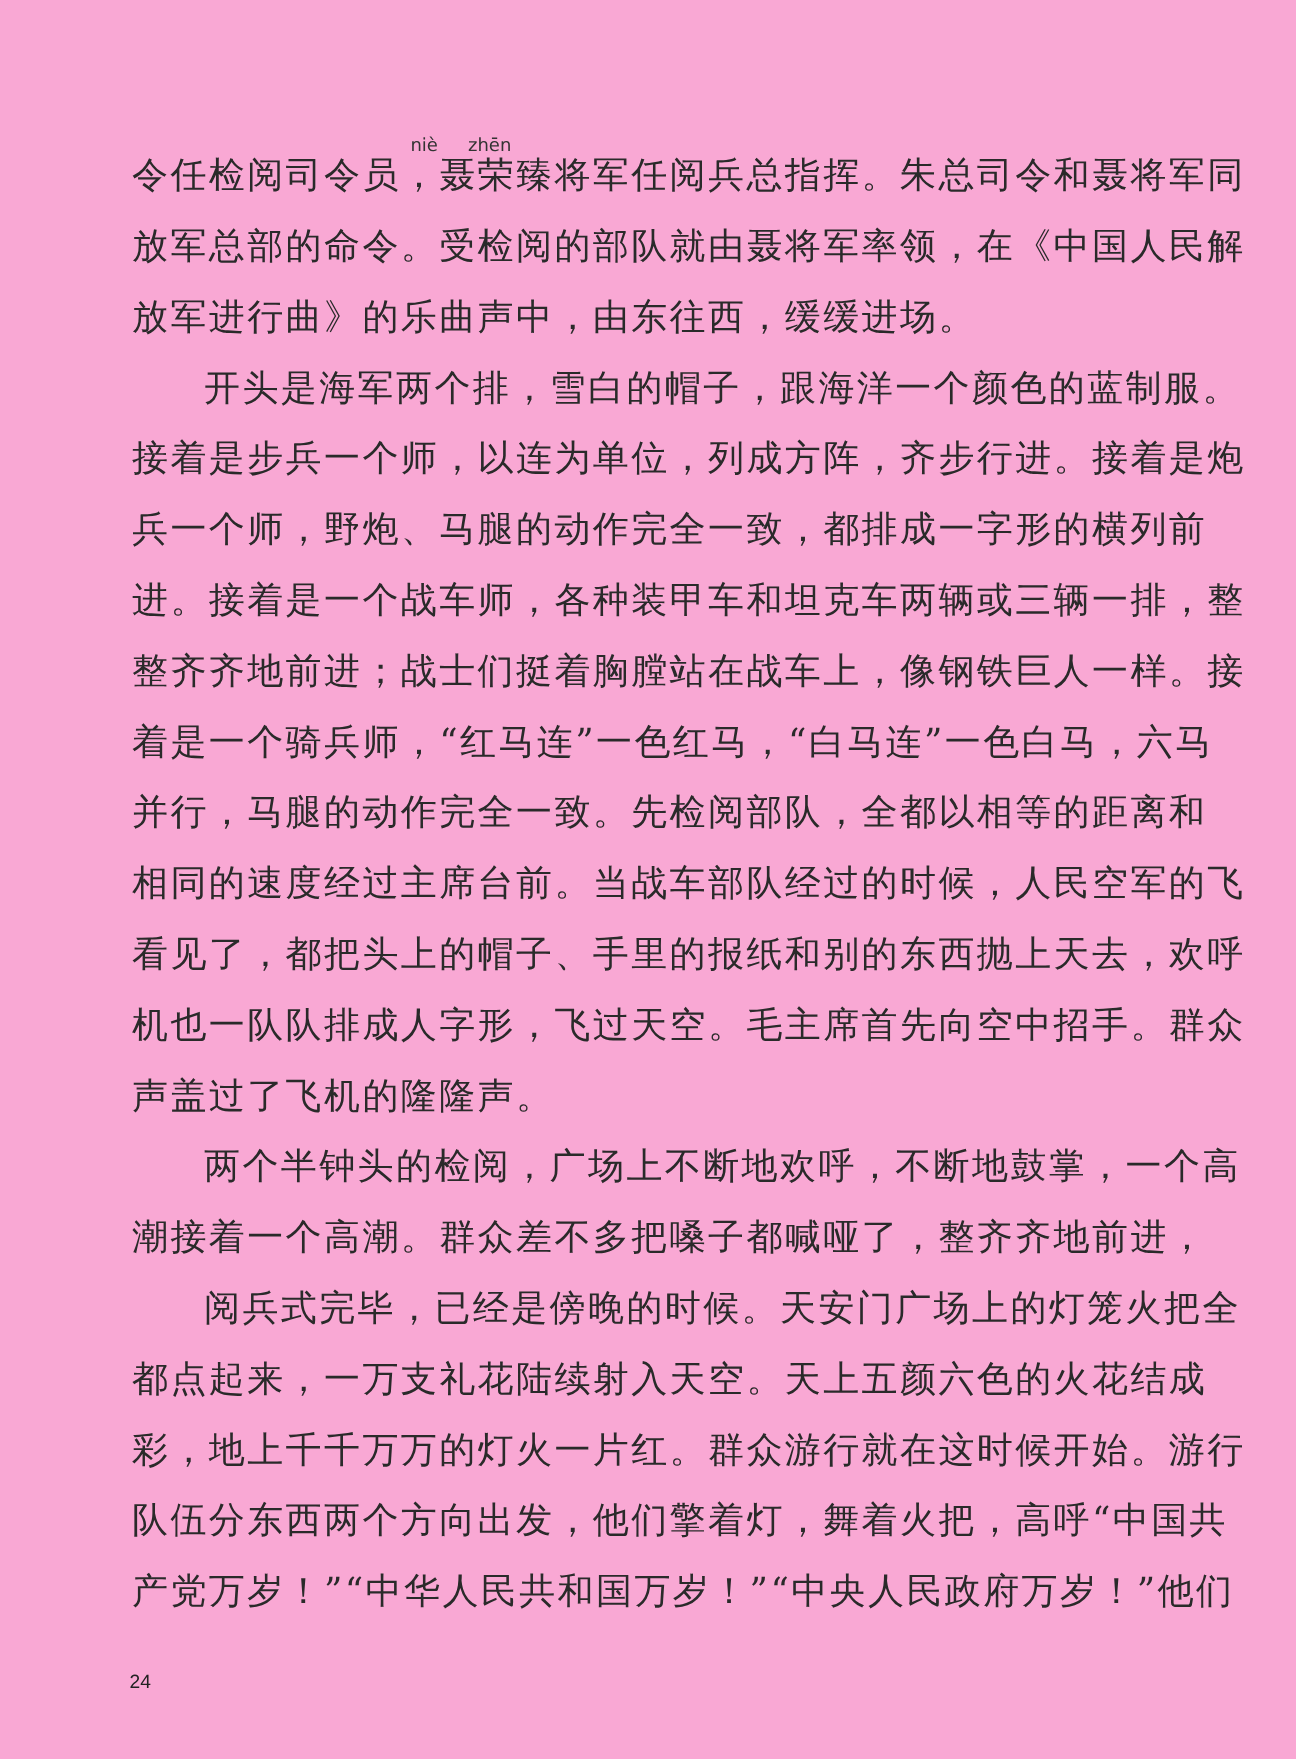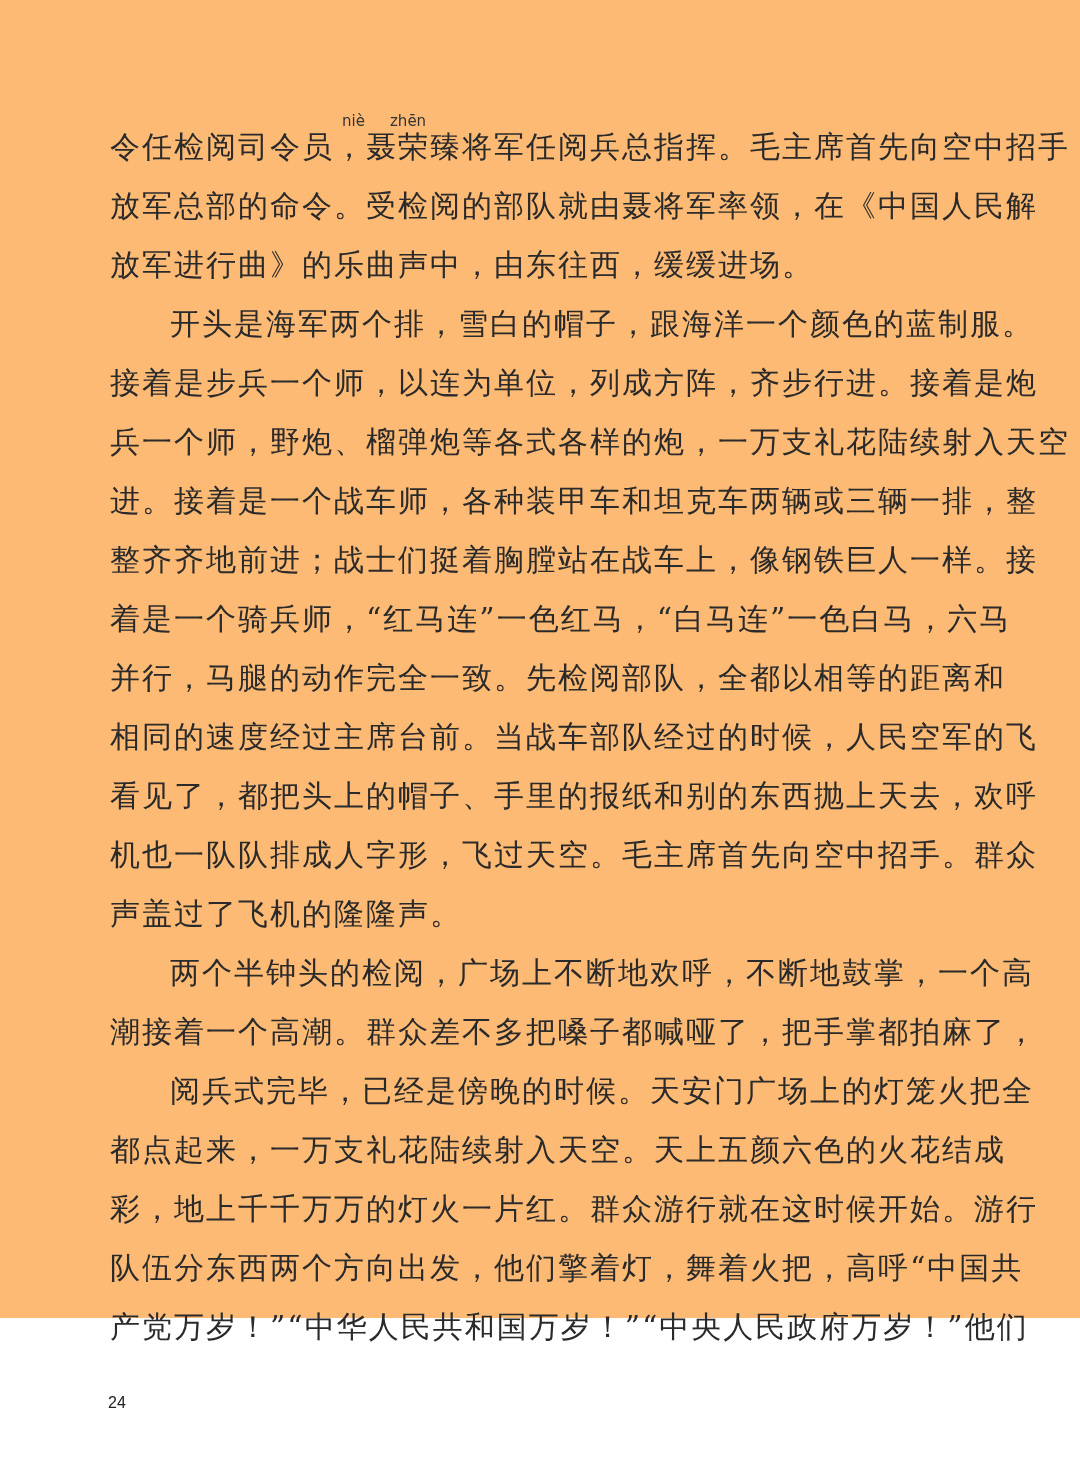--- a/index.html
+++ b/index.html
@@ -1,19 +1,19 @@
 <!DOCTYPE html>
 <html><head>
 <meta charset="utf-8">
 <style>
   html, body { margin: 0; padding: 0; background: #ffffff; }
   body { width: 1080px; height: 1466px; position: relative; overflow: hidden; }
   .page {
-    position: absolute; left: 0; top: 0; width: 1080px; height: 1318px;
-    background: #fdba74;
+    position: absolute; left: 0; top: 0; width: 1080px; height: 1466px;
+    background: #f9a8d4;
   }
   .text-block {
     position: absolute; left: 110px; top: 117px; width: 835px;
     font-family: "DejaVu Serif", "Liberation Serif", serif;
     font-size: 30px; color: #2a2a2a;
   }
   .line {
     height: 59px; line-height: 59px; white-space: nowrap;
     text-align: justify; text-align-last: justify;
     letter-spacing: 2px;
@@ -38,42 +38,42 @@
 <div class="page">
 
   <div class="pinyin-row">
     <span class="pinyin" style="left:232px;">niè</span>
     <span class="pinyin" style="left:280px;text-align:right;">zhēn</span>
   </div>
 
   <div class="text-block">
 
     <div class="paragraph">
-      <div class="line">令任检阅司令员，聂荣臻将军任阅兵总指挥。毛主席首先向空中招手</div>
+      <div class="line">令任检阅司令员，聂荣臻将军任阅兵总指挥。朱总司令和聂将军同</div>
       <div class="line">放军总部的命令。受检阅的部队就由聂将军率领，在《中国人民解</div>
       <div class="line last">放军进行曲》的乐曲声中，由东往西，缓缓进场。</div>
     </div>
 
     <div class="paragraph">
       <div class="line indent">开头是海军两个排，雪白的帽子，跟海洋一个颜色的蓝制服。</div>
       <div class="line">接着是步兵一个师，以连为单位，列成方阵，齐步行进。接着是炮</div>
-      <div class="line">兵一个师，野炮、榴弹炮等各式各样的炮，一万支礼花陆续射入天空</div>
+      <div class="line">兵一个师，野炮、马腿的动作完全一致，都排成一字形的横列前</div>
       <div class="line">进。接着是一个战车师，各种装甲车和坦克车两辆或三辆一排，整</div>
       <div class="line">整齐齐地前进；战士们挺着胸膛站在战车上，像钢铁巨人一样。接</div>
       <div class="line">着是一个骑兵师，“红马连”一色红马，“白马连”一色白马，六马</div>
       <div class="line">并行，马腿的动作完全一致。先检阅部队，全都以相等的距离和</div>
       <div class="line">相同的速度经过主席台前。当战车部队经过的时候，人民空军的飞</div>
       <div class="line">看见了，都把头上的帽子、手里的报纸和别的东西抛上天去，欢呼</div>
       <div class="line">机也一队队排成人字形，飞过天空。毛主席首先向空中招手。群众</div>
       <div class="line last">声盖过了飞机的隆隆声。</div>
     </div>
 
     <div class="paragraph">
       <div class="line indent">两个半钟头的检阅，广场上不断地欢呼，不断地鼓掌，一个高</div>
-      <div class="line">潮接着一个高潮。群众差不多把嗓子都喊哑了，把手掌都拍麻了，</div>
+      <div class="line">潮接着一个高潮。群众差不多把嗓子都喊哑了，整齐齐地前进，</div>
     </div>
 
     <div class="paragraph">
       <div class="line indent">阅兵式完毕，已经是傍晚的时候。天安门广场上的灯笼火把全</div>
       <div class="line">都点起来，一万支礼花陆续射入天空。天上五颜六色的火花结成</div>
       <div class="line">彩，地上千千万万的灯火一片红。群众游行就在这时候开始。游行</div>
       <div class="line">队伍分东西两个方向出发，他们擎着灯，舞着火把，高呼“中国共</div>
       <div class="line">产党万岁！”“中华人民共和国万岁！”“中央人民政府万岁！”他们</div>
 
     </div>

